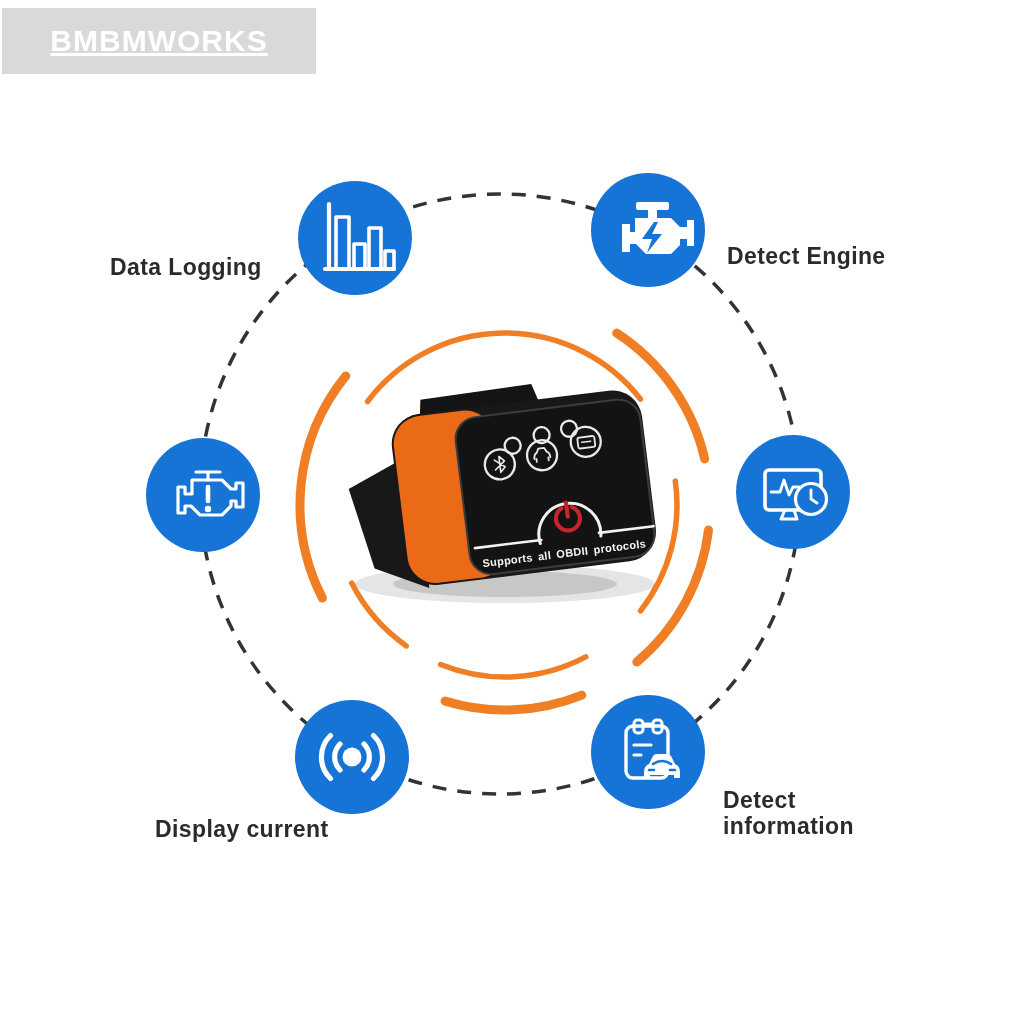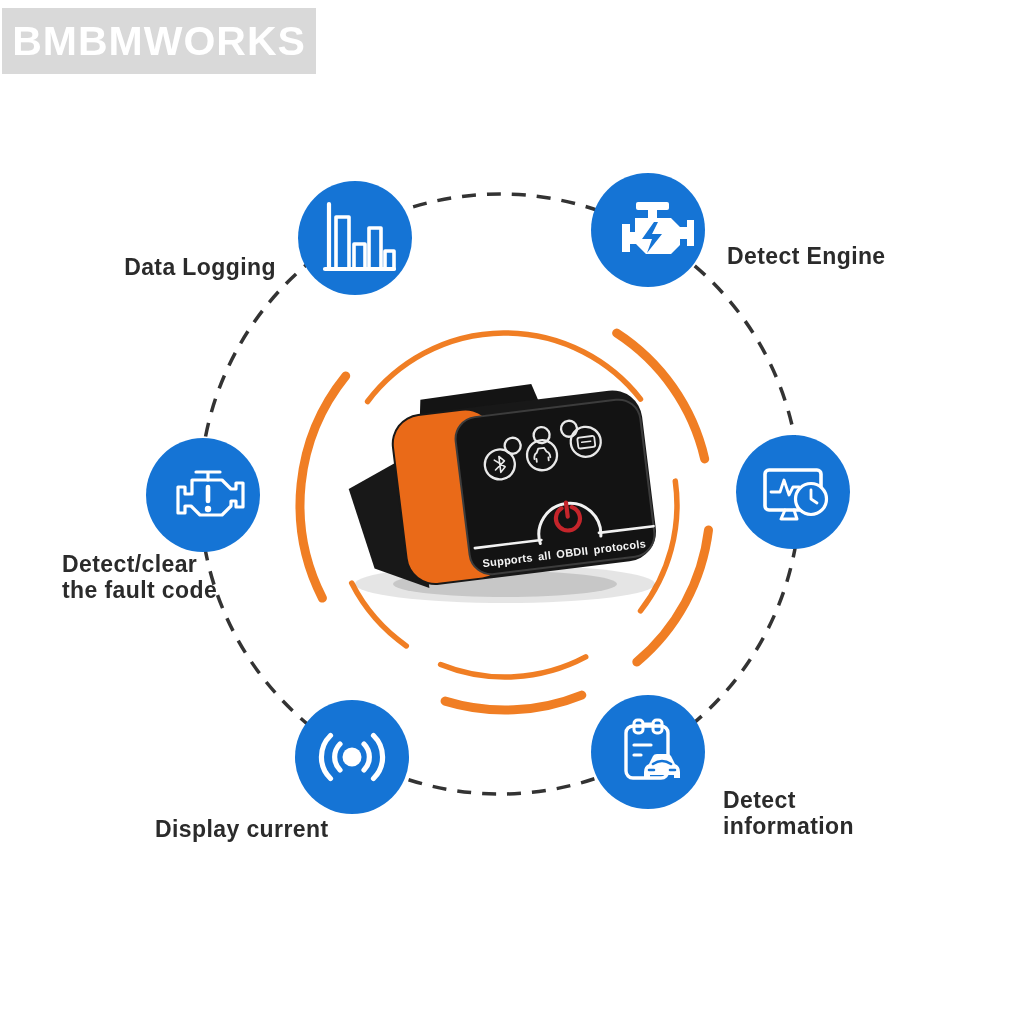--- a/index.html
+++ b/index.html
@@ -1,34 +1,34 @@
 <!DOCTYPE html>
 <html style="--icon-blue: #1574d5; --arc-orange: #f07e24; --device-orange: #ea6a18; --dash-gray: #333333; --label-color: #2b2b2b; --power-red: #c5252b; --watermark-bg: #d9d9d9; --watermark-text: #ffffff;"><head>
 <meta charset="utf-8">
 <style>
   html,body{margin:0;padding:0;background:#fff;}
   .stage{position:relative;width:1024px;height:1024px;background:#ffffff;overflow:hidden;
          font-family:"Liberation Sans",sans-serif;}
   .watermark{position:absolute;left:2px;top:8px;width:314px;height:66px;
              background:var(--watermark-bg,#d9d9d9);display:flex;align-items:center;justify-content:center;}
-  .watermark span{color:var(--watermark-text,#fff);font-size:41px;font-weight:bold;letter-spacing:1px;}
+  .watermark span{color:var(--watermark-text,#fff);font-size:30px;font-weight:bold;letter-spacing:1px;text-decoration:underline;}
   .rings,.device{position:absolute;left:0;top:0;width:1024px;height:1024px;}
   .dash-ring{fill:none;stroke:var(--dash-gray,#333);stroke-width:3.5;stroke-dasharray:14 11;}
   .arc{fill:none;stroke:var(--arc-orange,#f07e24);stroke-linecap:round;}
   .arc.thin{stroke-width:5.5;}
   .arc.thick{stroke-width:9;}
   .icon-badge{position:absolute;width:114px;height:114px;}
   .badge-bg{fill:var(--icon-blue,#1574d5);}
   .glyph{fill:none;stroke:#fff;stroke-width:3.4;stroke-linecap:round;stroke-linejoin:round;}
   .glyph-fill{fill:#fff;stroke:none;}
   .blue-accent{fill:none;stroke:var(--icon-blue,#1574d5);stroke-width:2.6;stroke-linecap:round;}
   .feature-label{position:absolute;font-size:23px;font-weight:bold;color:var(--label-color,#2b2b2b);
                  line-height:26px;letter-spacing:.4px;white-space:nowrap;}
   .feature-label span{display:block;}
-  .align-right{text-align:center;}
+  .align-right{text-align:left;}
   .d-dark{fill:#181818;}
   .d-darker{fill:#141414;}
   .d-band{fill:var(--device-orange,#ea6a18);}
   .d-face{fill:#131313;stroke:#3c3c3c;stroke-width:2;}
   .face-line{fill:none;stroke:#f2f2f2;stroke-width:2.6;stroke-linecap:round;}
   .face-ico{fill:none;stroke:#e9e9e9;stroke-width:2.3;stroke-linecap:round;stroke-linejoin:round;}
   .power-red{fill:none;stroke:var(--power-red,#c5252b);stroke-width:4.2;stroke-linecap:round;}
   .face-text{fill:#f5f5f5;font-size:11px;font-weight:bold;letter-spacing:.3px;word-spacing:2px;
              font-family:"Liberation Sans",sans-serif;}
 </style>
@@ -159,24 +159,20 @@
   </div>
 
   <div class="feature-label align-right" style="left:110px;top:254px;width:180px">
     <span>Data Logging</span>
     <span></span>
   </div>
   <div class="feature-label" style="left:727px;top:243px">
     <span>Detect Engine</span>
     <span></span>
   </div>
-  <div class="feature-label" style="left:62px;top:551px">
-    <span>Detect/clear</span>
-    <span>the fault code</span>
-  </div>
   <div class="feature-label" style="left:155px;top:816px">
     <span>Display current</span>
   </div>
   <div class="feature-label" style="left:723px;top:787px">
     <span>Detect</span>
     <span>information</span>
   </div>
 
 </div>
 

